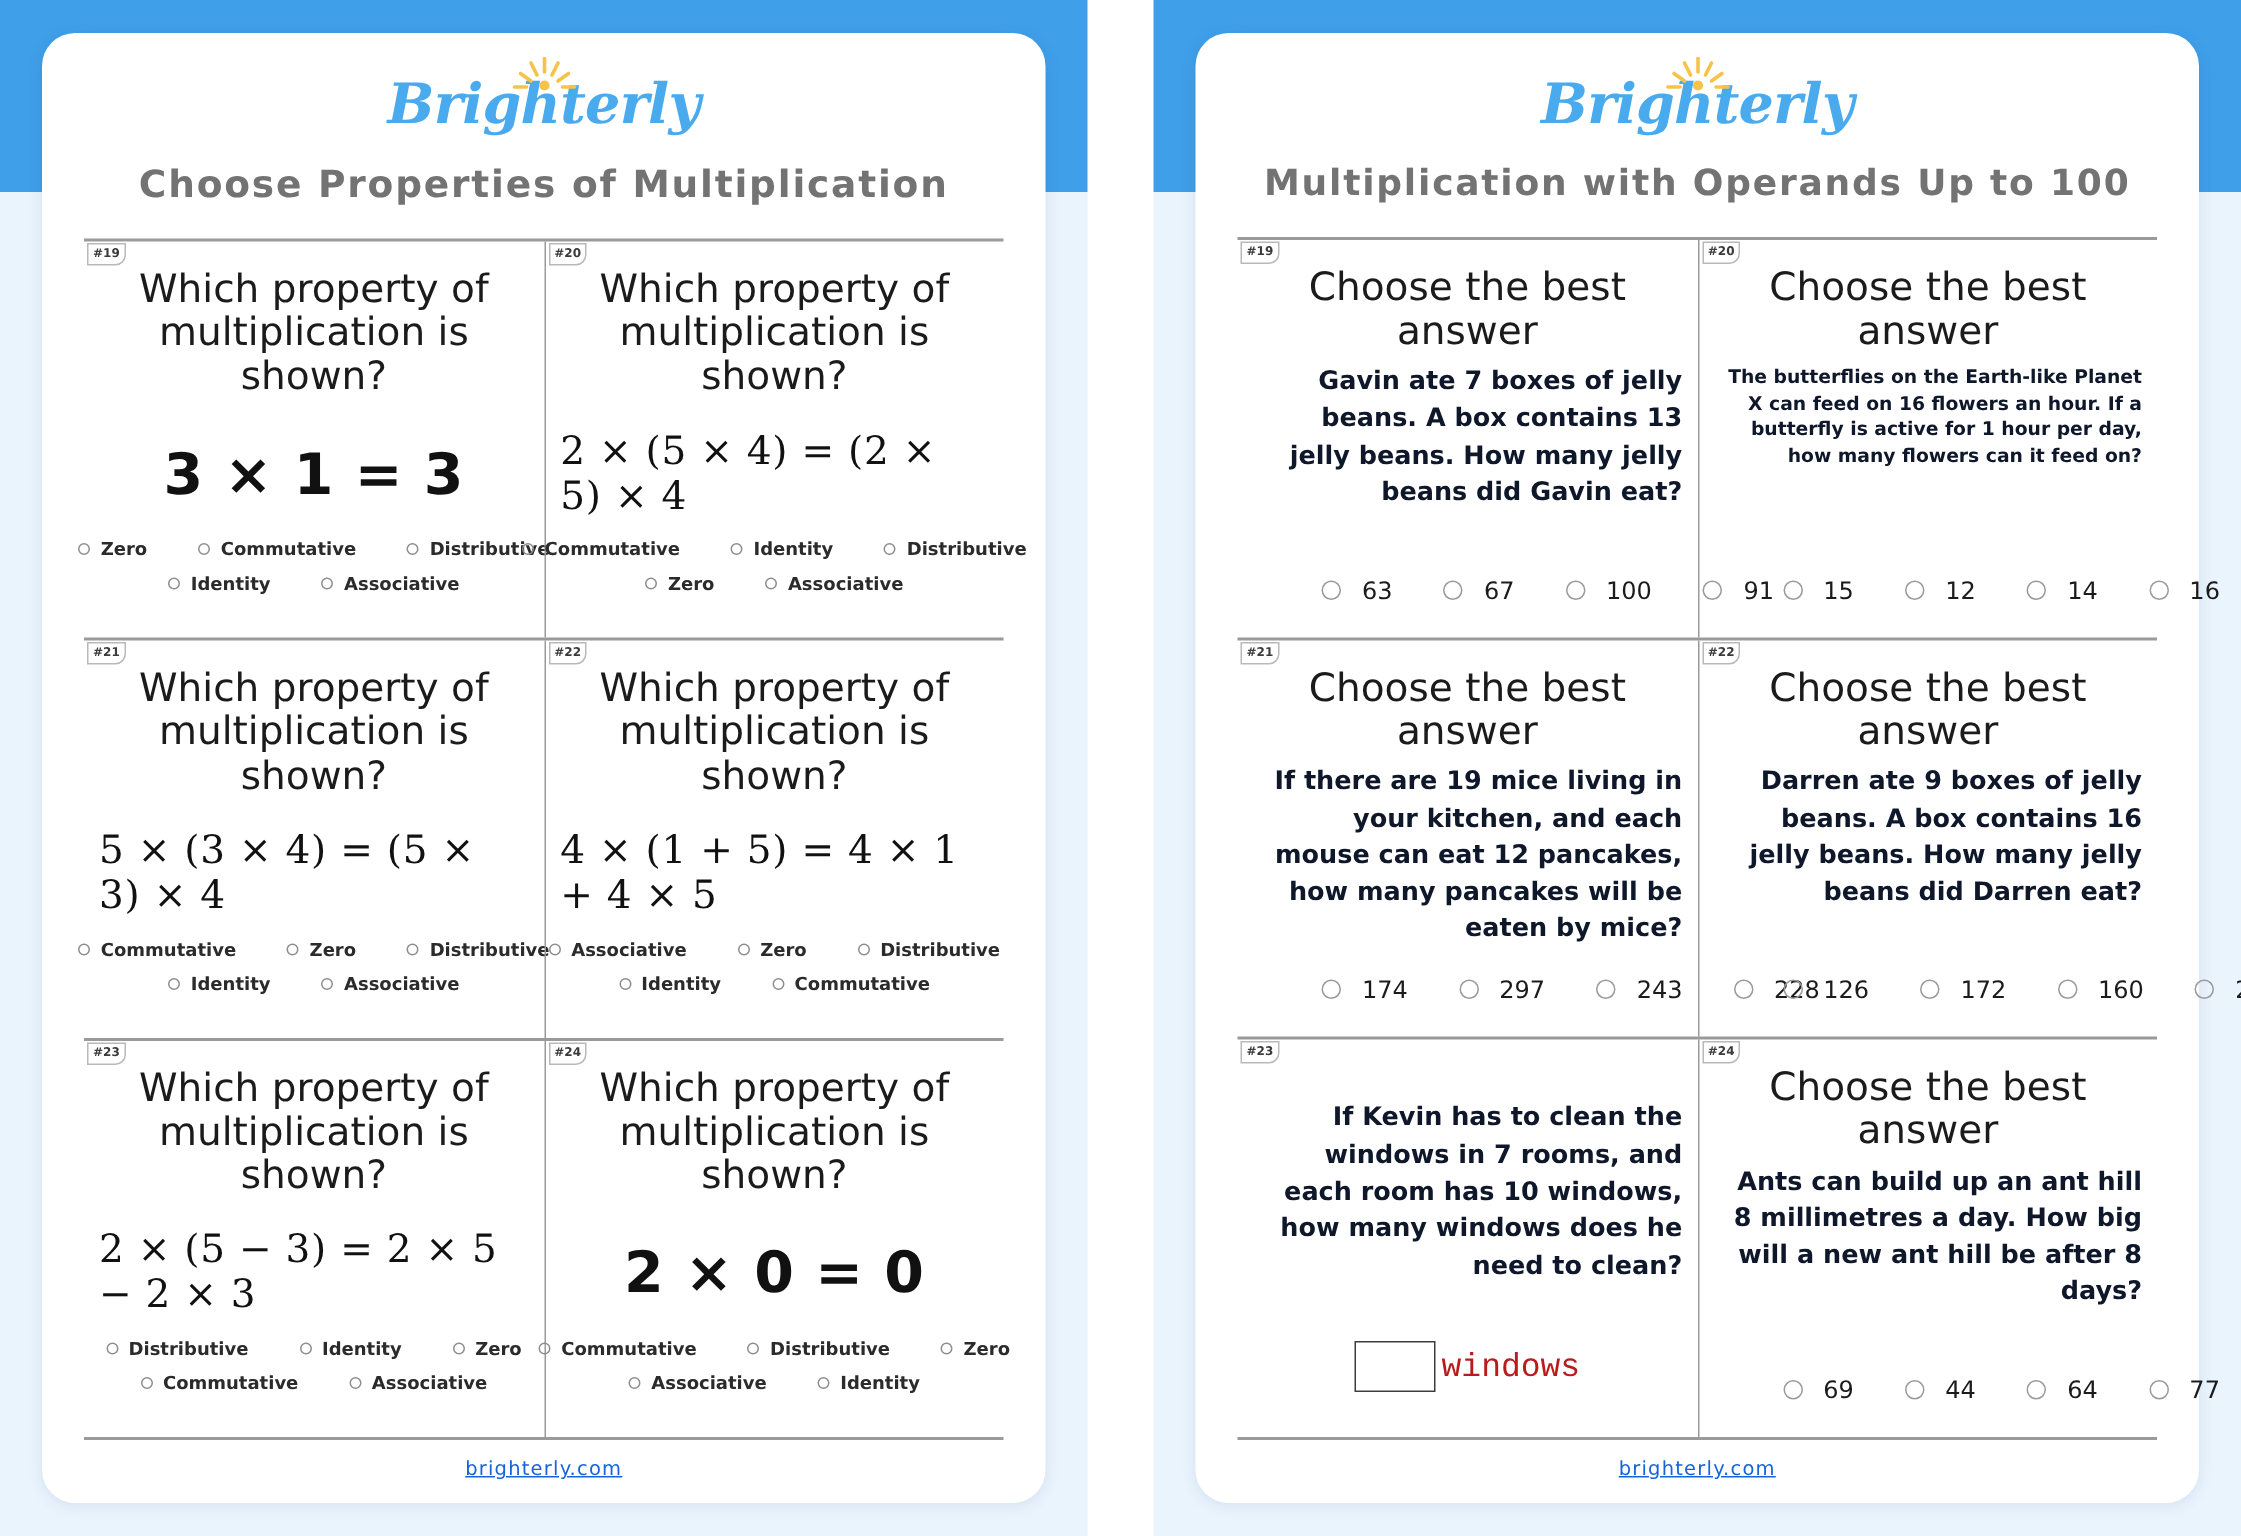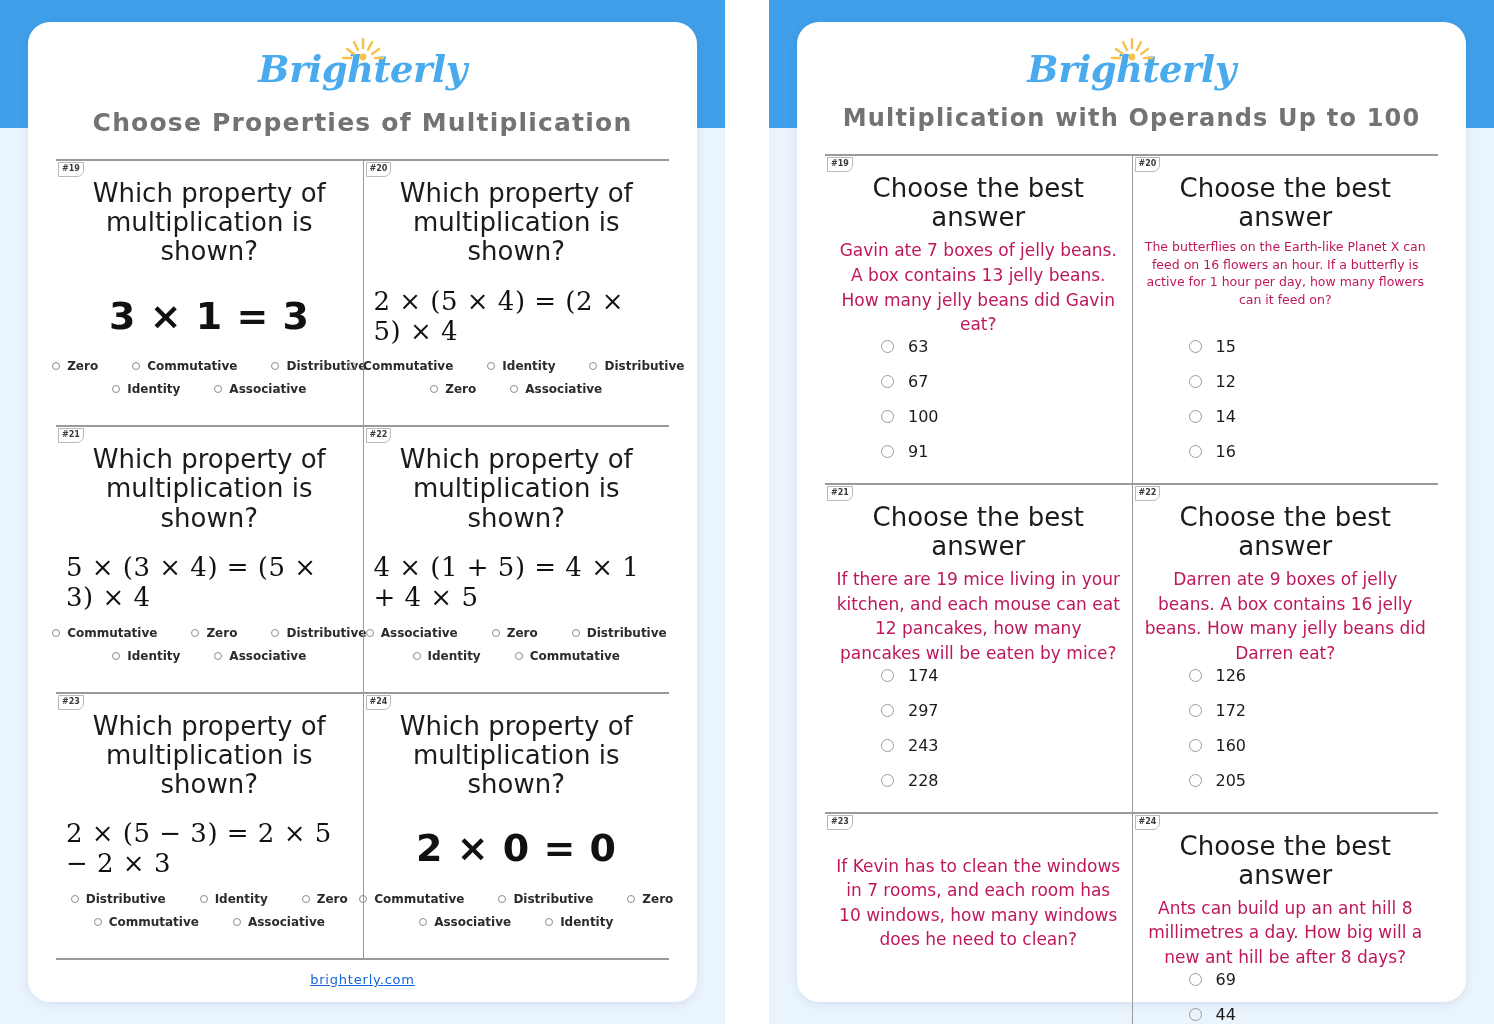--- a/index.html
+++ b/index.html
@@ -119,25 +119,26 @@
     font-size: 26px;
     color: #1b1b1b;
     font-weight: normal;
     text-align: center;
     line-height: 1.12;
     margin-bottom: 6px;
     font-family: "DejaVu Sans", sans-serif;
   }
   .q-prompt {
     font-size: 15.5px;
-    color: #be185d;
-    text-align: center;
+    color: #0f172a;
+    text-align: right;
     line-height: 1.45;
     max-width: 300px;
     font-family: "DejaVu Sans", sans-serif;
+    font-weight: bold;
   }
   .q-prompt.small {
     font-size: 12.5px;
     line-height: 1.4;
     max-width: 290px;
   }
   .q-prompt.large {
     font-size: 17px;
   }
 
@@ -178,21 +179,21 @@
     display: inline-block;
     flex: none;
   }
 
   
   .opts-num {
     width: 100%;
     margin-top: auto;
     padding: 0 12px 14px 12px;
     display: grid;
-    grid-template-columns: 1fr;
+    grid-template-columns: 1fr 1fr 1fr 1fr;
     row-gap: 16px;
   }
   .opt-num {
     display: flex;
     align-items: center;
     gap: 14px;
     padding-left: 34px;
     font-size: 16px;
     color: #1b1b1b;
     font-family: "DejaVu Sans", sans-serif;

